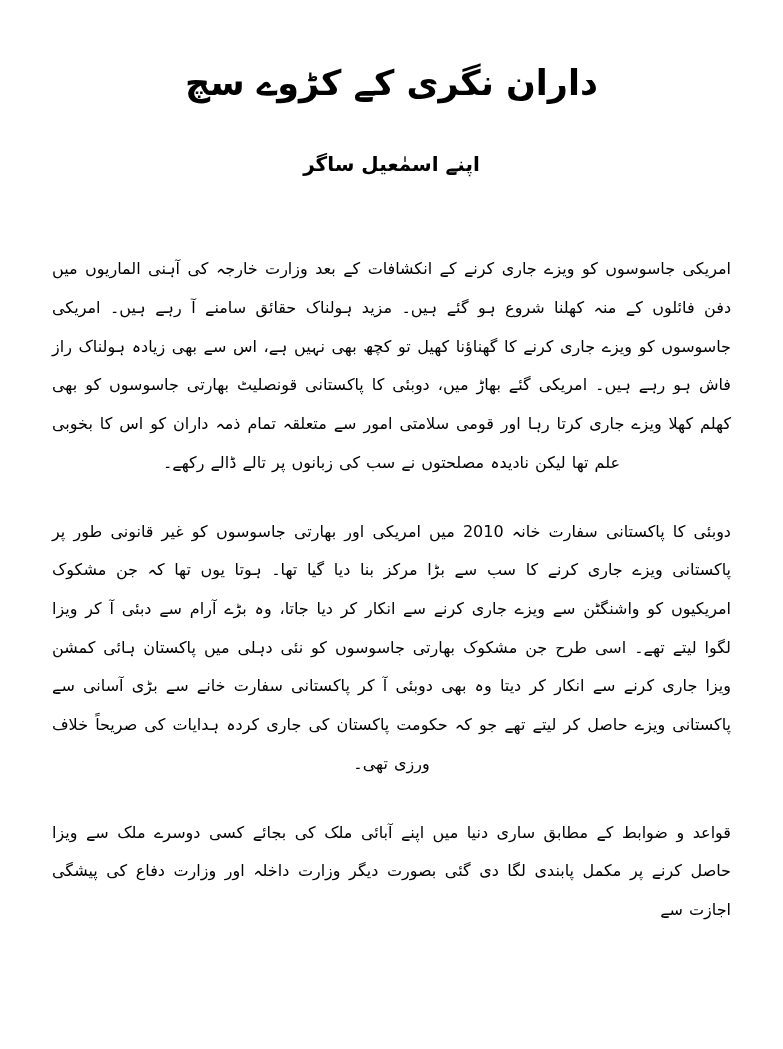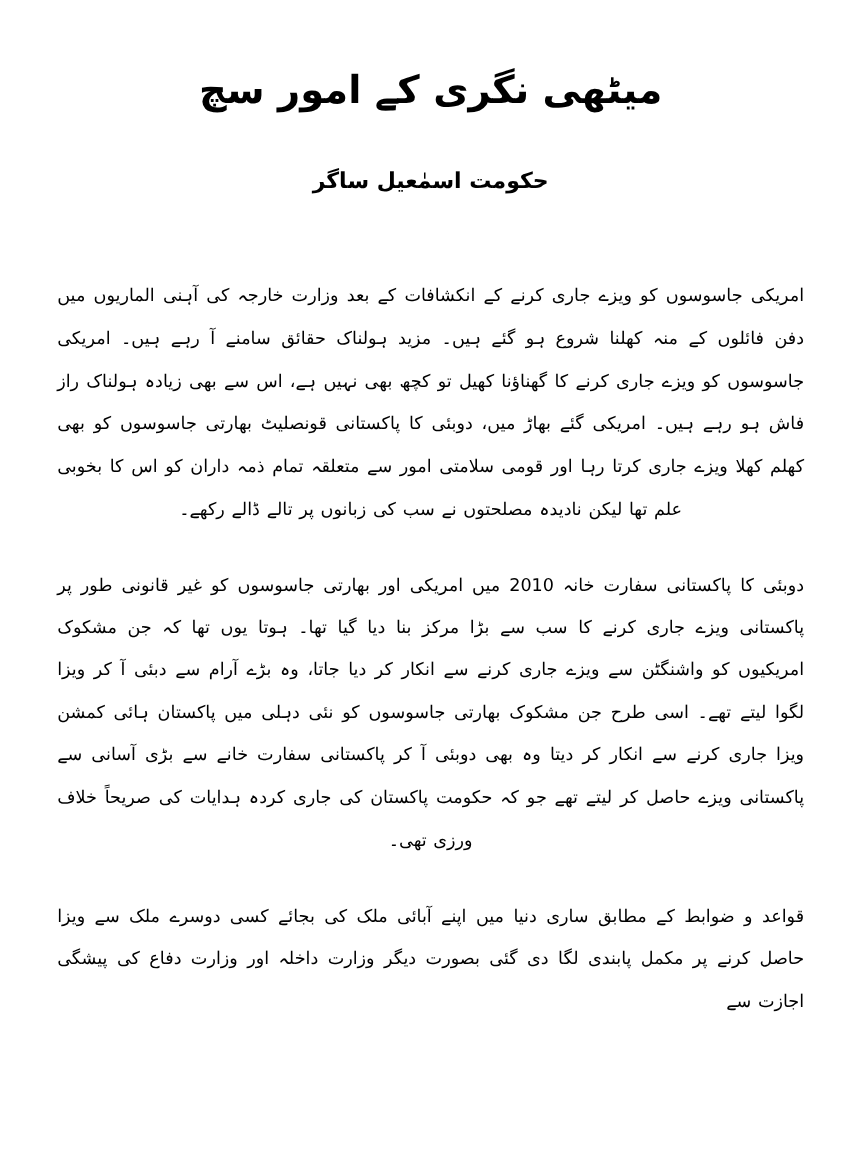--- a/index.html
+++ b/index.html
@@ -60,23 +60,23 @@
   }
   .para.tail {
     text-align-last: right;
   }
 </style>
 </head>
 <body>
 
 <div class="page">
 
-  <h1 class="doc-title">میٹھی نگری کے امور سچ</h1>
+  <h1 class="doc-title">داران نگری کے کڑوے سچ</h1>
 
-  <div class="doc-author">حکومت اسمٰعیل ساگر</div>
+  <div class="doc-author">اپنے اسمٰعیل ساگر</div>
 
   <div class="body-block">
     <p class="para">امریکی جاسوسوں کو ویزے جاری کرنے کے انکشافات کے بعد وزارت خارجہ کی آہنی الماریوں میں دفن فائلوں کے منہ کھلنا شروع ہو گئے ہیں۔ مزید ہولناک حقائق سامنے آ رہے ہیں۔ امریکی جاسوسوں کو ویزے جاری کرنے کا گھناؤنا کھیل تو کچھ بھی نہیں ہے، اس سے بھی زیادہ ہولناک راز فاش ہو رہے ہیں۔ امریکی گئے بھاڑ میں، دوبئی کا پاکستانی قونصلیٹ بھارتی جاسوسوں کو بھی کھلم کھلا ویزے جاری کرتا رہا اور قومی سلامتی امور سے متعلقہ تمام ذمہ داران کو اس کا بخوبی علم تھا لیکن نادیدہ مصلحتوں نے سب کی زبانوں پر تالے ڈالے رکھے۔</p>
     <p class="para">دوبئی کا پاکستانی سفارت خانہ 2010 میں امریکی اور بھارتی جاسوسوں کو غیر قانونی طور پر پاکستانی ویزے جاری کرنے کا سب سے بڑا مرکز بنا دیا گیا تھا۔ ہوتا یوں تھا کہ جن مشکوک امریکیوں کو واشنگٹن سے ویزے جاری کرنے سے انکار کر دیا جاتا، وہ بڑے آرام سے دبئی آ کر ویزا لگوا لیتے تھے۔ اسی طرح جن مشکوک بھارتی جاسوسوں کو نئی دہلی میں پاکستان ہائی کمشن ویزا جاری کرنے سے انکار کر دیتا وہ بھی دوبئی آ کر پاکستانی سفارت خانے سے بڑی آسانی سے پاکستانی ویزے حاصل کر لیتے تھے جو کہ حکومت پاکستان کی جاری کردہ ہدایات کی صریحاً خلاف ورزی تھی۔</p>
     <p class="para tail">قواعد و ضوابط کے مطابق ساری دنیا میں اپنے آبائی ملک کی بجائے کسی دوسرے ملک سے ویزا حاصل کرنے پر مکمل پابندی لگا دی گئی بصورت دیگر وزارت داخلہ اور وزارت دفاع کی پیشگی اجازت سے</p>
   </div>
 
 </div>
 
 </body></html>

